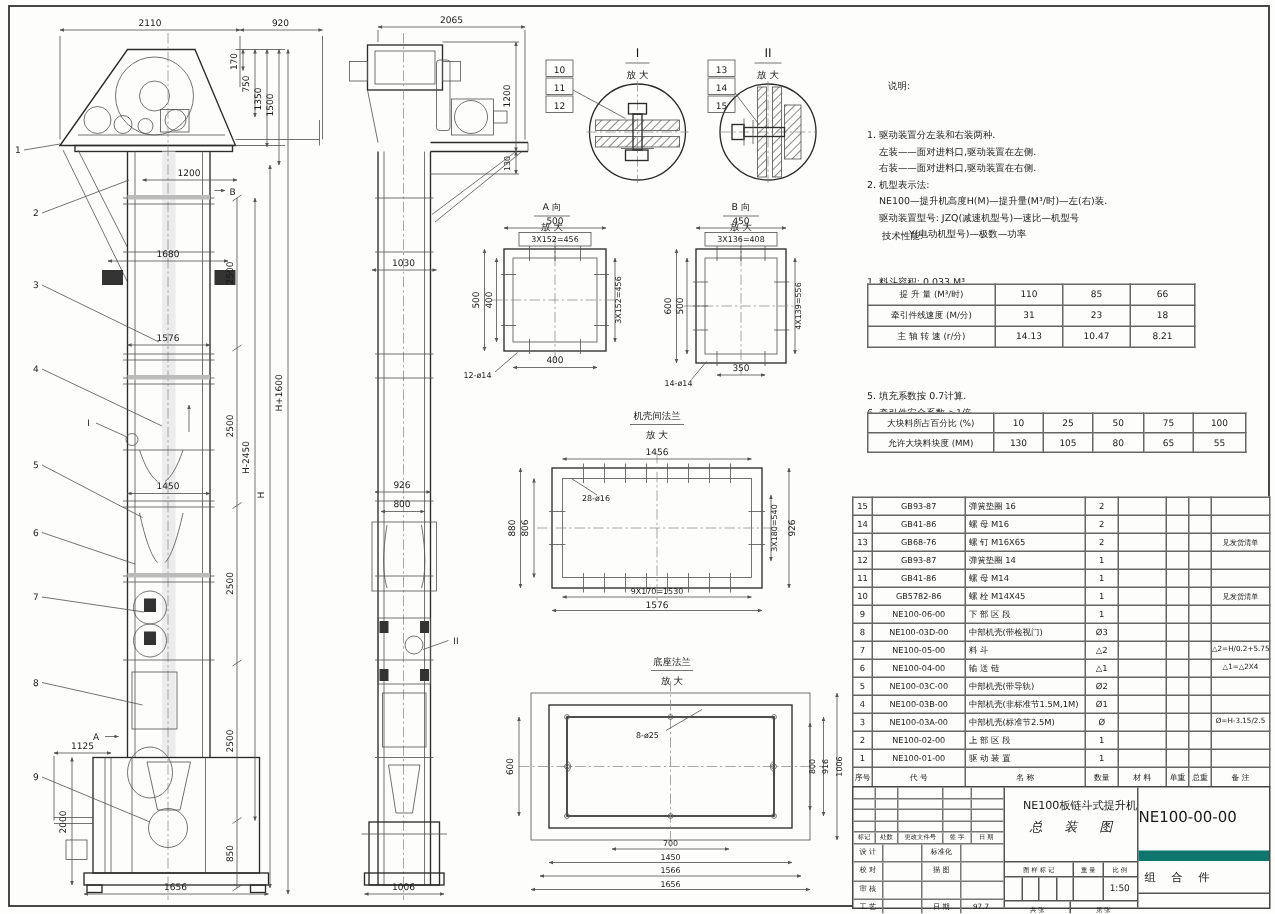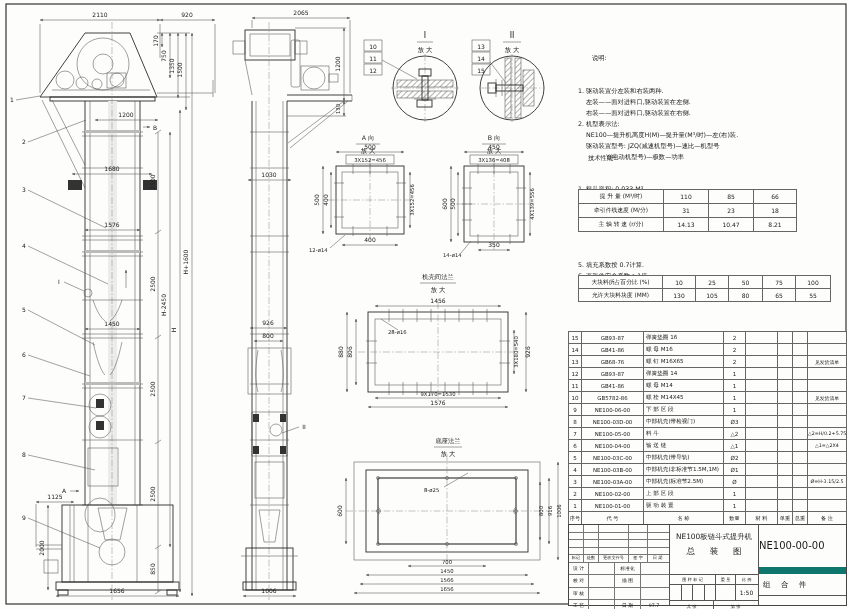--- a/index.html
+++ b/index.html
@@ -38,22 +38,22 @@
   .rev-row{height:6.5px;border-bottom:1px solid #777;display:flex;}
   .rev-row span{border-right:1px solid #777;height:100%;box-sizing:border-box;
                 font-size:4.2px;line-height:6.5px;text-align:center;overflow:hidden;}
   .rc1{width:15px}.rc2{width:15px}.rc3{width:30px}.rc4{width:19px}.rc5{width:19px;border-right:none!important}
   .sig-row{height:11.6px;border-bottom:1px solid #777;display:flex;}
   .sig-row span{border-right:1px solid #777;box-sizing:border-box;overflow:hidden;
                 font-size:4.8px;line-height:11.6px;text-align:center;}
   .sc1{width:20px}.sc2{width:26px}.sc3{width:26px}.sc4{width:26px;border-right:none!important;font-size:5.6px}
   .tb-mid{width:88px;border-right:1px solid #555;position:relative;}
   .tb-title{height:42px;border-bottom:1px solid #555;text-align:center;}
-  .tl1{font-size:7.4px;margin-top:7px;white-space:nowrap;}
-  .tl2{font-size:8.5px;letter-spacing:6px;margin-top:4px;padding-left:6px;white-space:nowrap;}
+  .tl1{font-size:7.4px;margin-top:7px;white-space:nowrap;text-align:right;}
+  .tl2{font-size:8.5px;letter-spacing:6px;margin-top:4px;padding-left:6px;white-space:nowrap;font-style:italic;}
   .tb-srow{height:9px;border-bottom:1px solid #555;display:flex;}
   .tb-srow span{font-size:4.2px;line-height:9px;text-align:center;border-right:1px solid #555;box-sizing:border-box;overflow:hidden;}
   .s1{width:46px}.s2{width:20px}.s3{width:21px;border-right:none!important}
   .tb-brow{height:15px;border-bottom:1px solid #555;display:flex;}
   .tb-brow span{border-right:1px solid #555;box-sizing:border-box;text-align:center;overflow:hidden;}
   .bx{width:11.5px}.bw{width:20px}.bs{width:21px;border-right:none!important;font-size:6px;line-height:15px;}
   .tb-frow{height:12px;display:flex;}
   .tb-frow span{font-size:4.2px;line-height:12px;text-align:center;box-sizing:border-box;overflow:hidden;}
   .f1{width:44px;border-right:1px solid #555}.f2{width:43px}
   .tb-right{width:87px;position:relative;}

